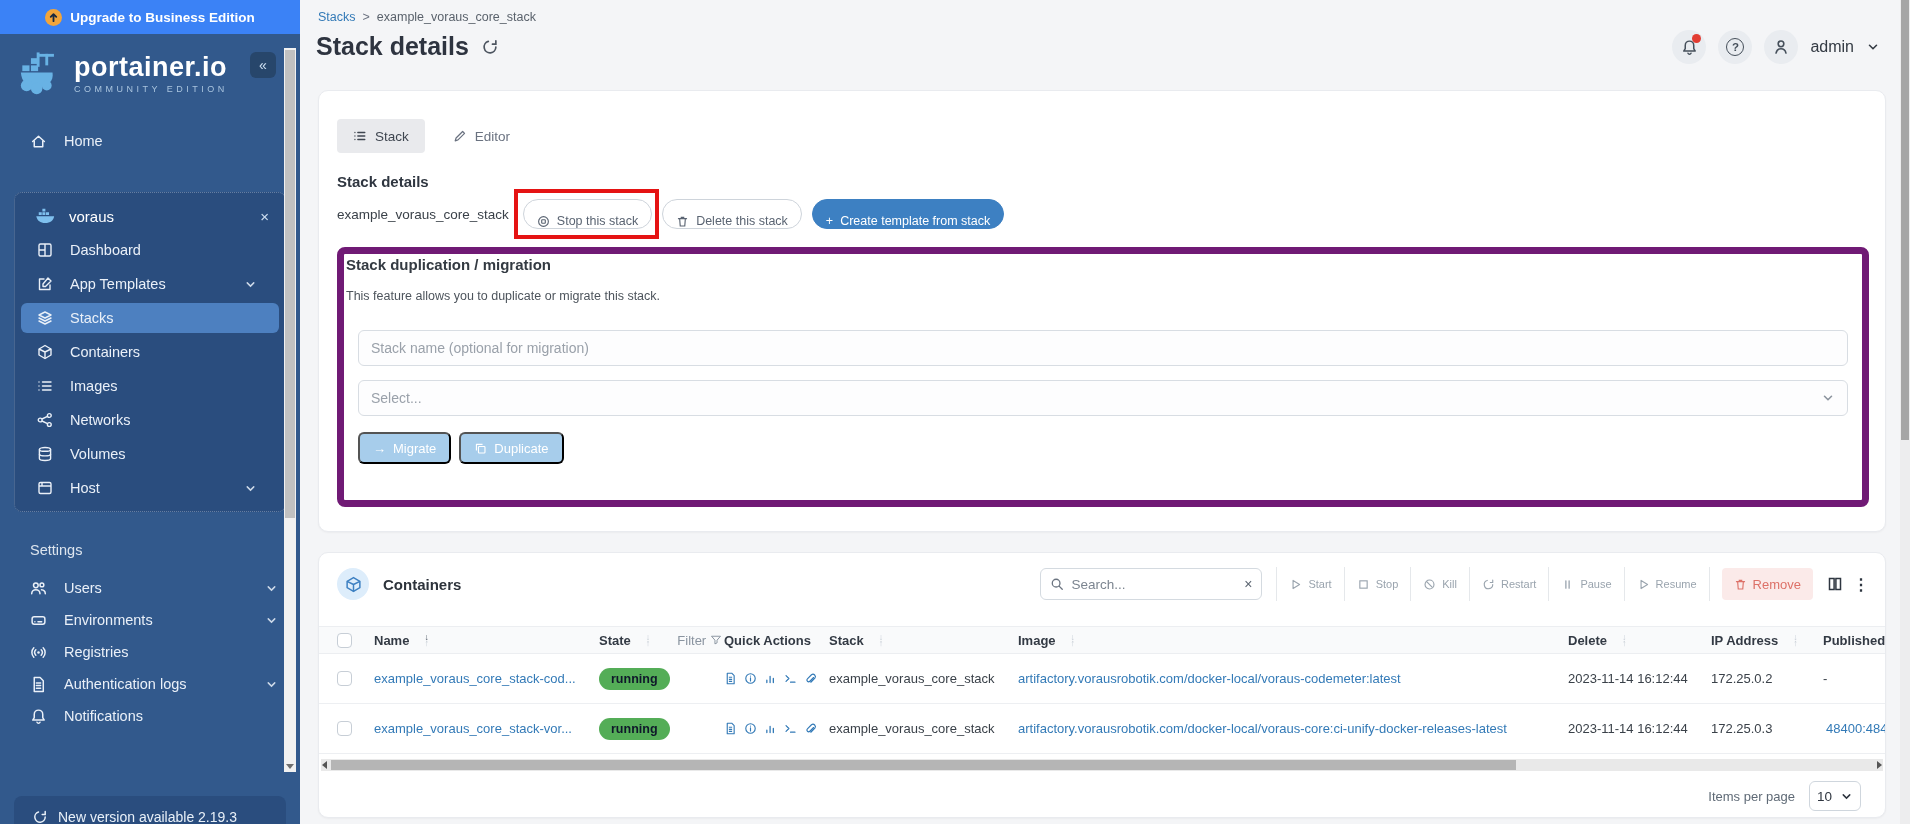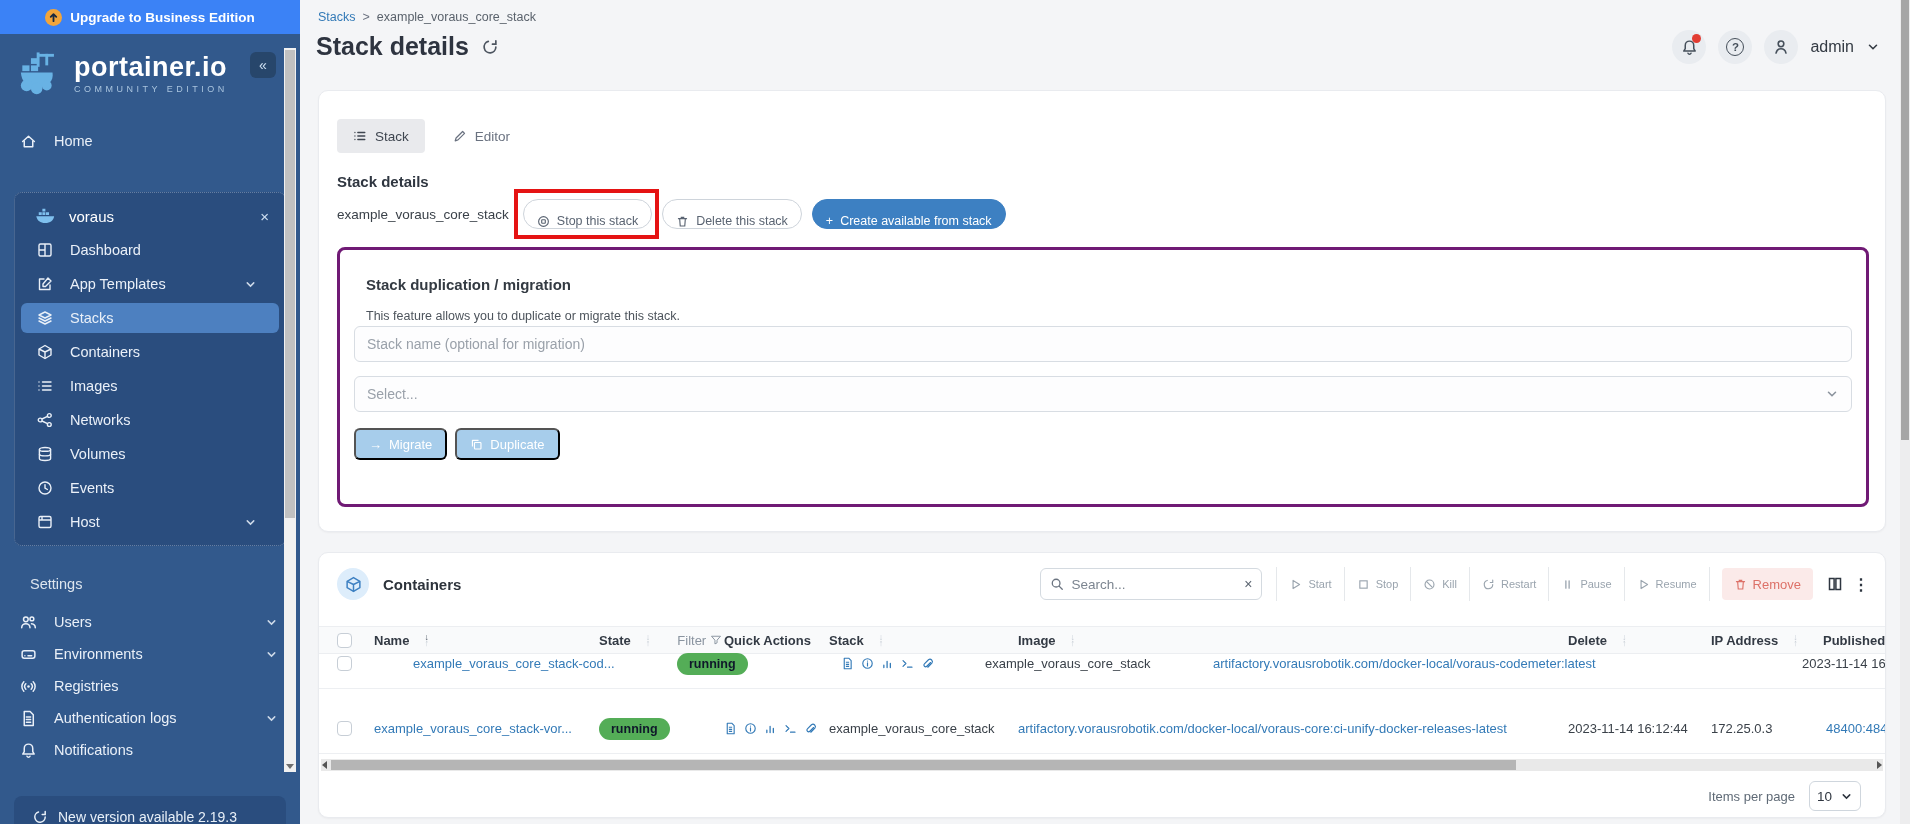--- a/index.html
+++ b/index.html
@@ -28,21 +28,21 @@
   .logo-text{ margin-left:10px; }
   .logo-title{ font-size:27px; font-weight:bold; color:#fff; letter-spacing:.5px; line-height:27px;}
   .logo-sub{ font-size:9px; letter-spacing:3.5px; color:#a9c4de; margin-top:3px; }
   .collapse-btn{
     position:absolute; right:14px; top:4px; width:26px; height:26px;
     background:#27466b; border-radius:6px; display:flex; align-items:center;
     justify-content:center; color:#cfe0f2; font-size:14px; cursor:pointer;
   }
   .sb-item{
     display:flex; align-items:center; gap:17px; height:30px;
-    padding-left:20px; font-size:14.5px; color:#eaf0f8; cursor:pointer;
+    padding-left:30px; font-size:14.5px; color:#eaf0f8; cursor:pointer;
   }
   .sb-item .chev{ margin-left:auto; margin-right:22px; color:#cdd9e8; }
   .sb-home{ margin-top:26px; }
   .env-group{
     margin:36px 14px 0 14px; background:#2a4d7e; border:1px dotted rgba(255,255,255,.28);
     border-radius:8px; padding:8px 6px; display:flex; flex-direction:column; row-gap:4px;
   }
   .env-head{ display:flex; align-items:center; gap:14px; height:30px; padding-left:14px; font-size:15px; color:#fff; }
   .env-close{ margin-left:auto; margin-right:10px; color:#cfe0f2; font-size:15px; cursor:pointer; }
   .env-group .sb-item{ padding-left:16px; border-radius:6px; }
@@ -98,21 +98,21 @@
   .sec-heading{ position:absolute; left:18px; top:82px; font-size:15px; font-weight:bold; color:#2f3640; }
   .action-row{ position:absolute; left:18px; top:104px; height:38px; display:flex; align-items:center; gap:10px; }
   .stack-name{ font-size:13.5px; color:#3a4149; margin-right:4px; }
   .pill-btn{ height:30px; display:flex; align-items:flex-end; gap:7px; padding:0 13px; border-radius:15px;
     border:1px solid #ced4db; background:#fff; color:#5a6472; font-size:12.5px; cursor:pointer; white-space:nowrap;}
   .pill-btn.primary{ background:#3d80c2; border-color:#3d80c2; color:#fff; }
   .stop-wrap{ position:relative; }
   .annotation{ position:absolute; left:-9px; top:-10px; right:-7px; bottom:-10px;
     border:4px solid #e51313; pointer-events:none; }
   .sub-panel{ position:absolute; left:18px; top:156px; width:1532px; height:260px;
-    border:3px solid #701a75; border-radius:8px; padding:26px; }
+    border:7px solid #701a75; border-radius:8px; padding:2px; }
   .sub-heading{ font-size:15px; font-weight:bold; color:#333a42; }
   .sub-desc{ margin-top:16px; font-size:12.5px; color:#4d545c; }
   .text-input{ position:absolute; left:14px; right:14px; top:76px; height:36px; border:1px solid #d8dde3;
     border-radius:6px; background:#fdfdfe; font-size:14px; color:#3a4149; padding:0 12px;
     font-family:"Liberation Sans",sans-serif; }
   .text-input::placeholder{ color:#9aa1aa; }
   .fake-select{ position:absolute; left:14px; right:14px; top:126px; height:36px; border:1px solid #d8dde3;
     border-radius:6px; background:#fdfdfe; font-size:14px; color:#9aa1aa; padding:0 12px;
     display:flex; align-items:center; cursor:pointer; }
   .fake-select .chev{ margin-left:auto; color:#8b939d; }
@@ -143,21 +143,21 @@
   
   .ctr-grid{ display:grid; grid-template-columns:37px 225px 125px 105px 189px 550px 143px 112px 1fr;
     align-items:center; padding-left:18px; }
   .t-head{ position:absolute; left:0; right:0; top:73px; height:28px; background:#f9fafb;
     border-top:1px solid #eceef1; border-bottom:1px solid #eceef1; font-size:13px; font-weight:bold; color:#333a44; }
   .hcell{ display:flex; align-items:center; gap:13px; }
   .sorts{ display:flex; flex-direction:column; line-height:6px; font-size:9px; cursor:pointer; margin-left:2px;}
   .s-act{ color:#4b5563; } .s-in{ color:#c6ccd4; }
   .filter-ctl{ display:flex; align-items:center; gap:4px; color:#8a94a0; font-weight:normal; margin-left:14px; cursor:pointer;}
   .t-row{ position:absolute; left:0; right:0; height:50px; border-bottom:1px solid #edeff2; font-size:13px; color:#3a4149;}
-  .row1{ top:86px;gap:39px; } .row2{ top:151px; }
+  .row1{ top:101px; } .row2{ top:151px; }
   .chk{ width:15px; height:15px; border:1.5px solid #c7ced6; border-radius:4px; background:#fff; cursor:pointer; }
   a.tlink, .tlink{ color:#337ab7; text-decoration:none; cursor:pointer; white-space:nowrap; overflow:hidden; }
   .badge{ display:inline-flex; align-items:center; justify-content:center; height:22px; padding:0 12px;
     border-radius:11px; background:#54ad57; color:#0f172a; font-size:12.5px; font-weight:bold; }
   .qa{ display:flex; gap:7px; color:#337ab7; }
   .qa span{ cursor:pointer; }
   .pub-cell{ display:flex; align-items:center; gap:3px; color:#337ab7; white-space:nowrap; overflow:hidden; cursor:pointer;}
 
   
   .h-scroll{ position:absolute; left:2px; right:2px; top:206px; height:12px; background:#e9e9e9; }
@@ -297,29 +297,20 @@
       <span>
         <svg width="16" height="16" viewBox="0 0 16 16" fill="none" stroke="currentColor" stroke-width="1.4">
           <ellipse cx="8" cy="3.4" rx="5.6" ry="1.9"></ellipse>
           <path d="M2.4 3.4v9.2c0 1 2.5 1.9 5.6 1.9s5.6-.9 5.6-1.9V3.4"></path>
           <path d="M2.4 8c0 1 2.5 1.9 5.6 1.9S13.6 9 13.6 8"></path>
         </svg>
       </span>
       <span>Volumes</span>
     </div>
 
-    <div class="sb-item">
-      <span>
-        <svg width="16" height="16" viewBox="0 0 16 16" fill="none" stroke="currentColor" stroke-width="1.4" stroke-linecap="round">
-          <circle cx="8" cy="8" r="6"></circle>
-            <path d="M8 4.6V8l2.4 1.5"></path>
-        </svg>
-      </span>
-      <span>Events</span>
-    </div>
 
     <div class="sb-item">
       <span>
         <svg width="16" height="16" viewBox="0 0 16 16" fill="none" stroke="currentColor" stroke-width="1.4" stroke-linejoin="round">
           <rect x="2" y="2.5" width="12" height="11" rx="1.5"></rect>
             <path d="M2 6h12M5 2.5V6"></path>
         </svg>
       </span>
       <span>Host</span>
       <span class="chev">
@@ -501,21 +492,21 @@
 
     <button class="pill-btn">
       <svg width="13" height="13" viewBox="0 0 16 16" fill="none" stroke="currentColor" stroke-width="1.4" stroke-linecap="round">
         <path d="M3 4.5h10M6.5 4.5V3h3v1.5M4.5 4.5l.7 9h5.6l.7-9"></path>
       </svg>
       <span>Delete this stack</span>
     </button>
 
     <button class="pill-btn primary">
       <span>+</span>
-      <span>Create available from stack</span>
+      <span>Create template from stack</span>
     </button>
   </div>
 
   <div class="sub-panel">
     <div class="sub-heading">Stack duplication / migration</div>
     <div class="sub-desc">This feature allows you to duplicate or migrate this stack.</div>
 
     <input class="text-input" type="text" placeholder="Stack name (optional for migration)" style="">
 
     <div class="fake-select">

